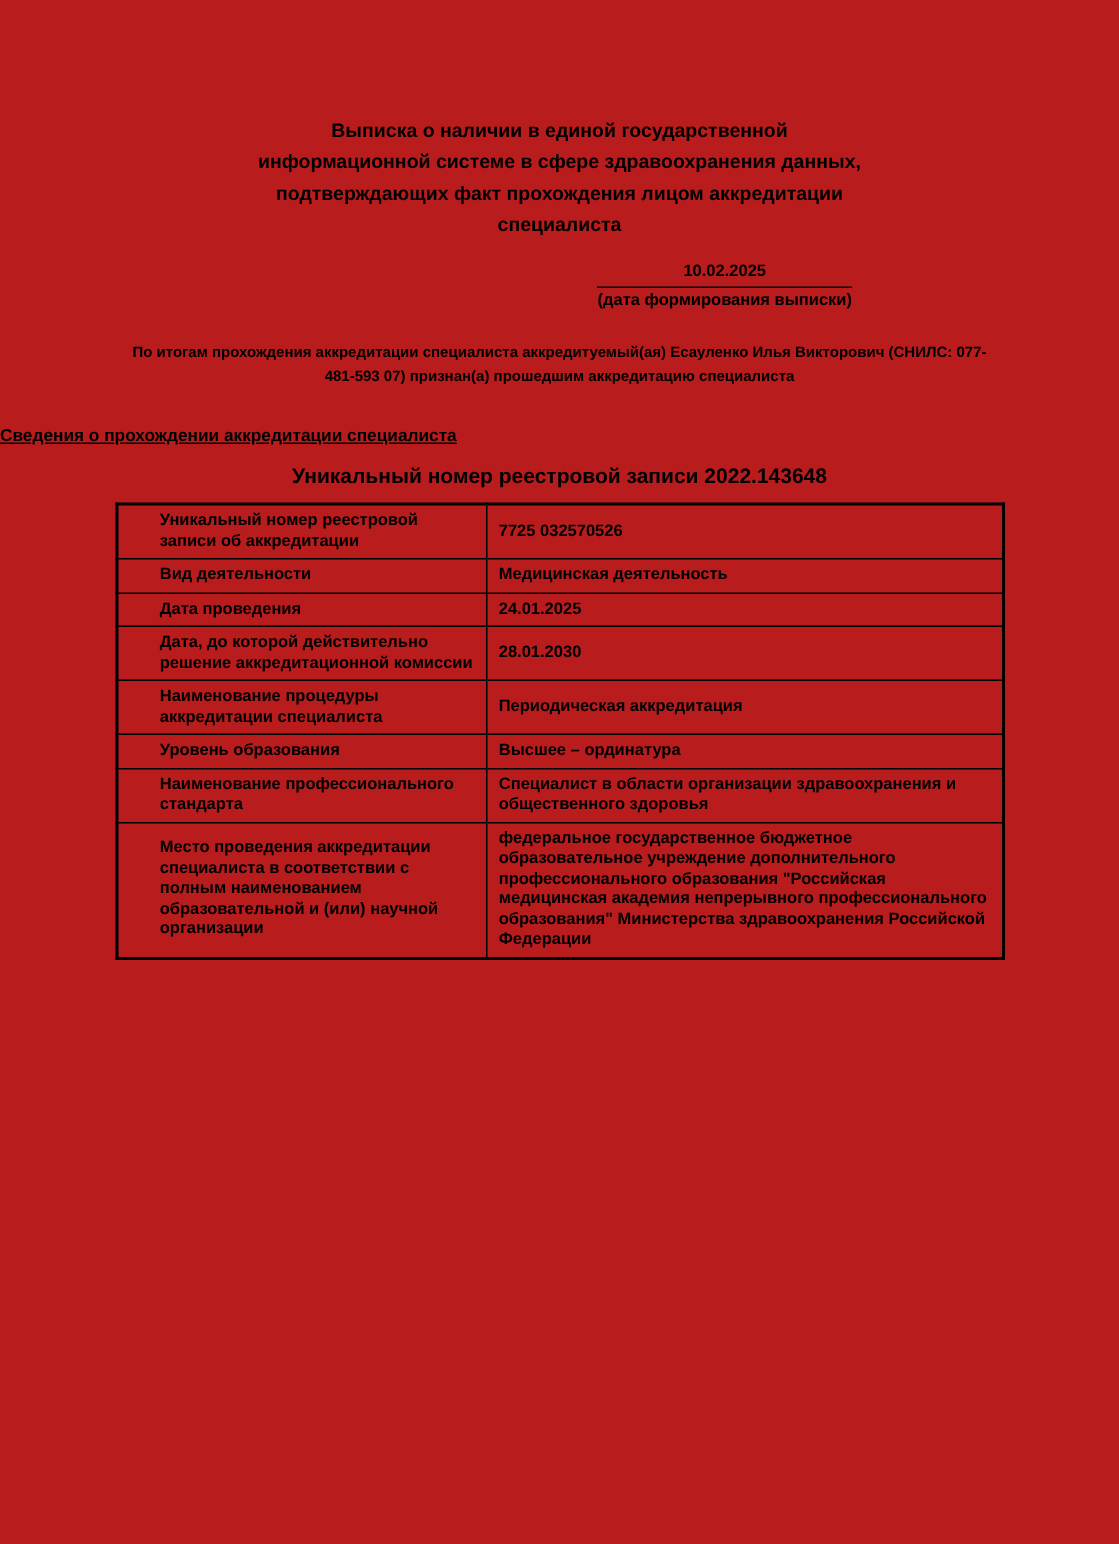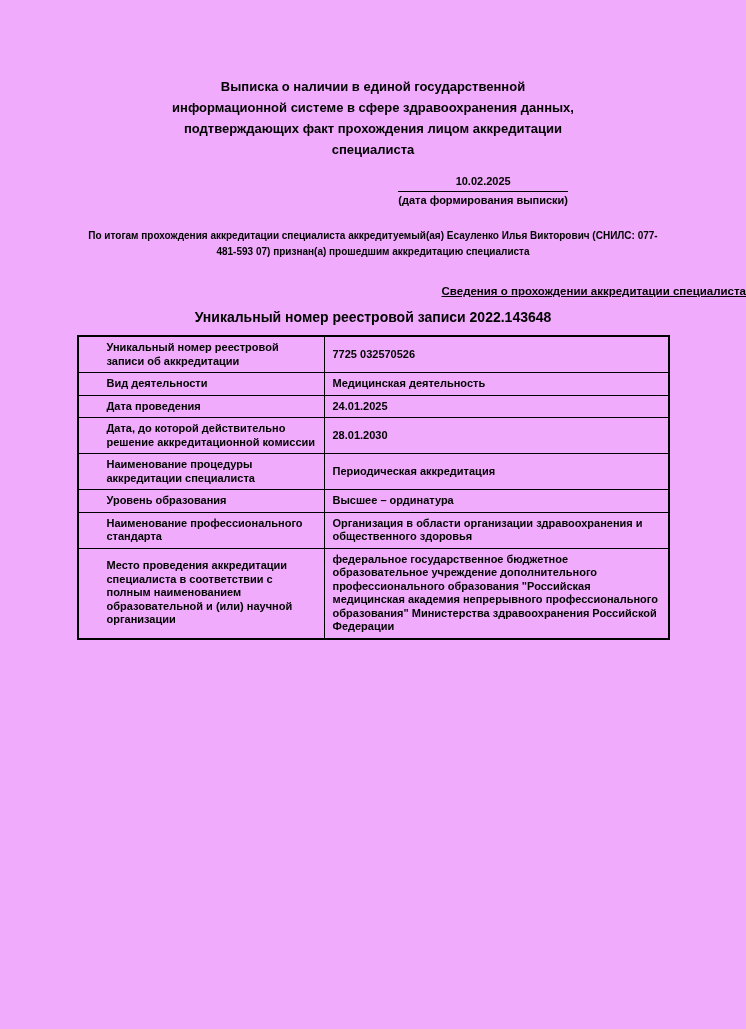--- a/index.html
+++ b/index.html
@@ -4,21 +4,21 @@
 <style>
   html, body {
     margin: 0;
     padding: 0;
     background: #ffffff;
   }
   .page {
     position: relative;
     width: 746px;
     height: 1029px;
-    background: #f0abfc;
+    background: #b91c1c;
     font-family: "Liberation Sans", "DejaVu Sans", sans-serif;
     font-weight: bold;
     color: #000000;
     overflow: hidden;
     box-sizing: border-box;
     padding-top: 76px;
   }
   .doc-title {
     max-width: 410px;
     margin: 0 auto;
@@ -43,21 +43,21 @@
   }
   .intro-paragraph {
     max-width: 576px;
     margin: 21px auto 0;
     text-align: center;
     font-size: 10px;
     line-height: 16px;
   }
   .section-heading {
     margin: 25px auto 0;
-    text-align: right;
+    text-align: left;
     font-size: 11.5px;
     text-decoration: underline;
   }
   .registry-heading {
     margin: 12px auto 0;
     text-align: center;
     font-size: 14px;
   }
   table.acc-table {
     width: 568px;
@@ -116,21 +116,21 @@
       <tr>
         <td class="label-cell">Наименование процедуры аккредитации специалиста</td>
         <td class="value-cell">Периодическая аккредитация</td>
       </tr>
       <tr>
         <td class="label-cell">Уровень образования</td>
         <td class="value-cell">Высшее – ординатура</td>
       </tr>
       <tr>
         <td class="label-cell">Наименование профессионального стандарта</td>
-        <td class="value-cell">Организация в области организации здравоохранения и общественного здоровья</td>
+        <td class="value-cell">Специалист в области организации здравоохранения и общественного здоровья</td>
       </tr>
       <tr>
         <td class="label-cell">Место проведения аккредитации специалиста в соответствии с полным наименованием образовательной и (или) научной организации</td>
         <td class="value-cell">федеральное государственное бюджетное образовательное учреждение дополнительного профессионального образования "Российская медицинская академия непрерывного профессионального образования" Министерства здравоохранения Российской Федерации</td>
       </tr>
     </tbody>
   </table>
 
 </div>
 

